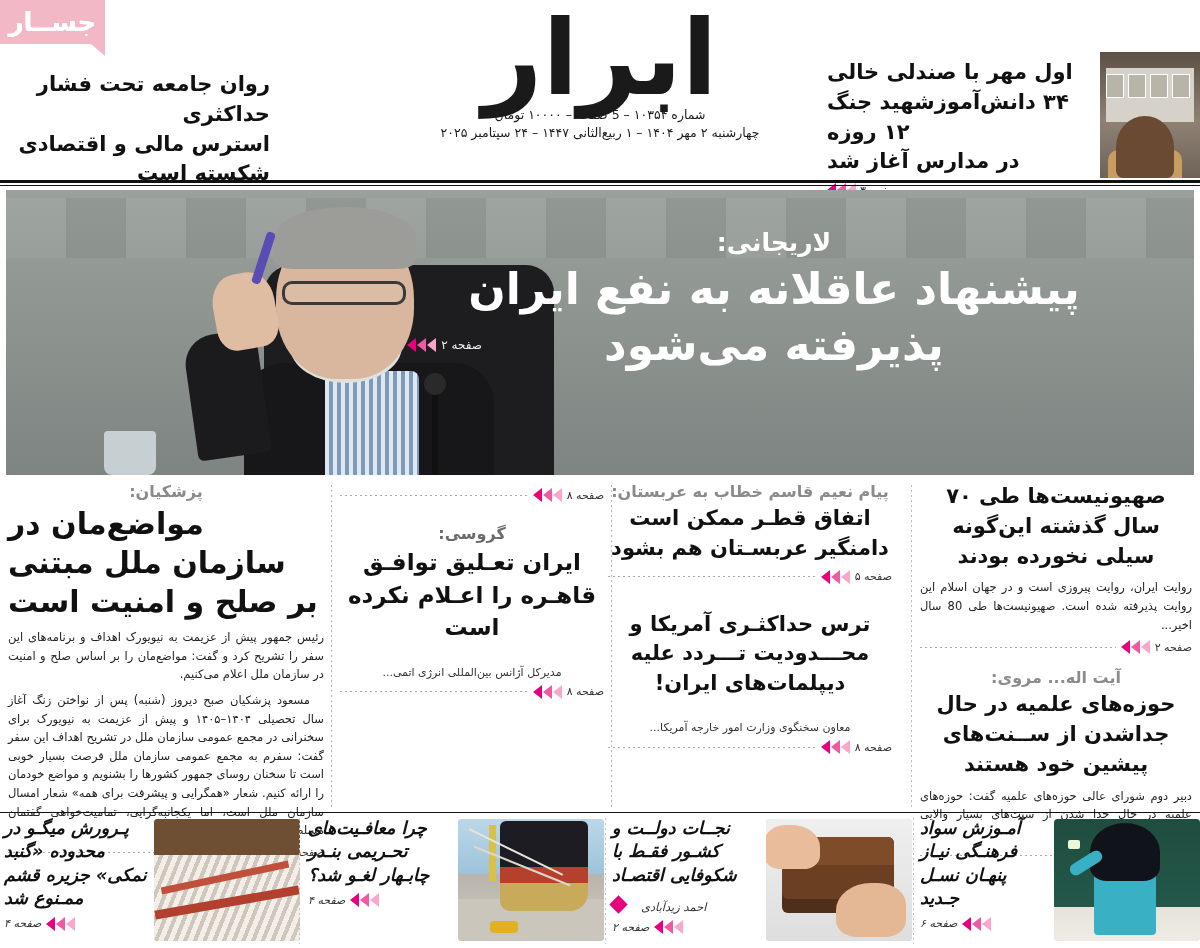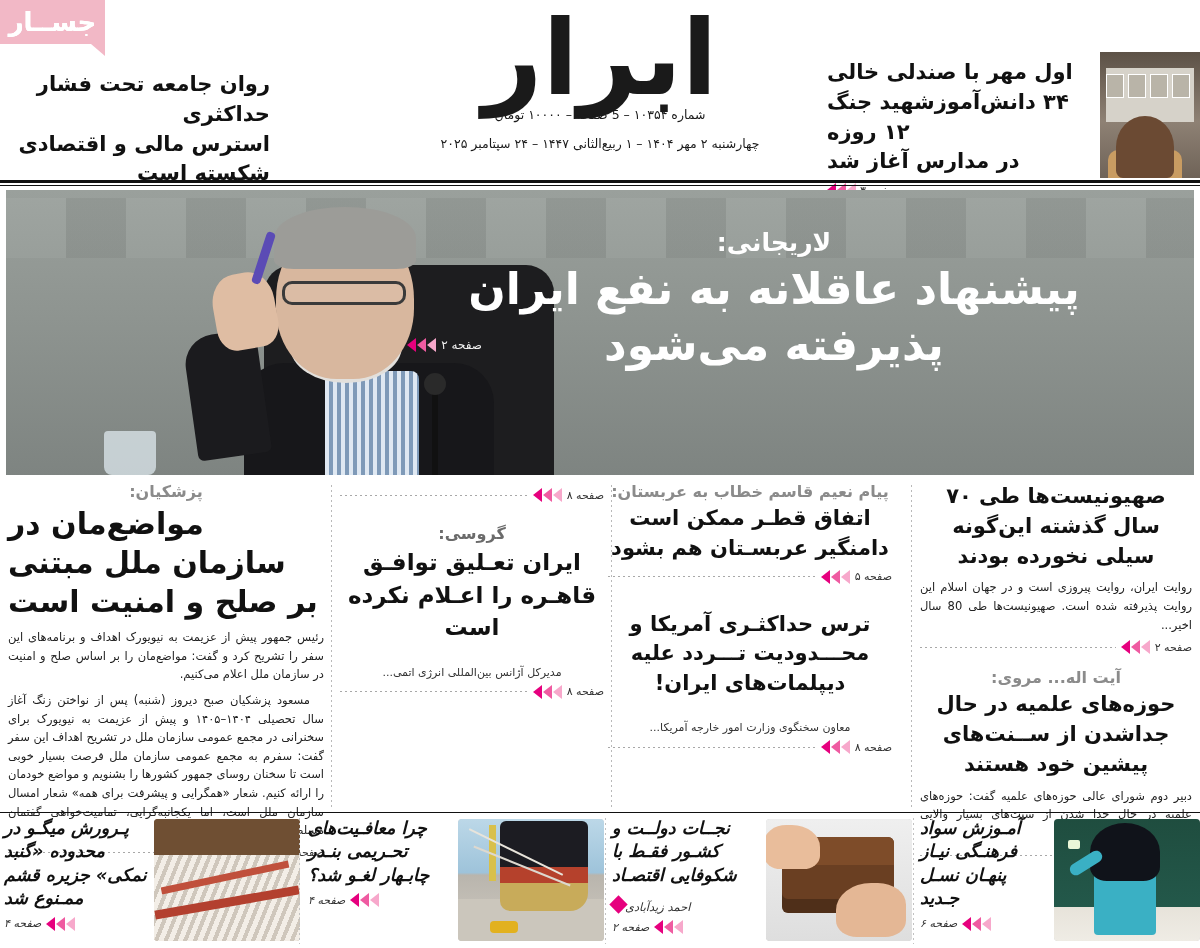--- a/index.html
+++ b/index.html
@@ -49,21 +49,21 @@
   
   .masthead{
     position:absolute; top:4px; right:390px; width:420px; text-align:center;
   }
   .masthead .logo-ar{
     font-size:104px; font-weight:bold; color:#1a1a1a; line-height:1.05;
     font-family:"DejaVu Sans","Liberation Sans",sans-serif;
     letter-spacing:2px;
   }
   .masthead .issueline{ font-size:12.5px; color:#1a1a1a; margin-top:-6px; letter-spacing:0px;}
-  .masthead .dateline{ font-size:12.5px; color:#1a1a1a; margin-top:14px; }
+  .masthead .dateline{ font-size:12.5px; color:#1a1a1a; margin-top:3px; }
 
   
   .teaser-right{
     position:absolute; top:52px; right:0px; width:378px; height:128px;
   }
   .teaser-right .thumb{
     position:absolute; top:0; right:0; width:100px; height:126px; overflow:hidden;
     background:#b9b0a6;
   }
   .teaser-right .ttext{
@@ -123,21 +123,21 @@
   .bthumb{ position:absolute; top:0; width:146px; height:122px; border-radius:4px; overflow:hidden; background:#ccc; }
   .b1 .bthumb{ right:0; }
   .b2 .bthumb{ right:0; }
   .b3 .bthumb{ right:0; }
   .b4 .bthumb{ right:0; }
   .btext{ position:absolute; top:-2px; right:152px; left:4px; text-align:left; }
   .bhl{ font-size:17.5px; font-weight:bold; line-height:1.34; color:#111; text-align:left; letter-spacing:-0.3px; }
   .bauthor{ font-size:11.5px; color:#333; text-align:left; margin-top:6px; }
   .b-pr{ display:flex; align-items:center; gap:5px; justify-content:flex-end; margin-top:6px; font-size:11px; color:#333;}
   .diamond{ width:13px;height:13px;background:#e6007e;transform:rotate(45deg); display:inline-block; }
-  .author-row{ display:flex; align-items:center; gap:0; justify-content:flex-end; margin-top:7px; }
+  .author-row{ display:flex; align-items:center; gap:16px; justify-content:flex-end; margin-top:7px; }
   .bvsep{ position:absolute; top:818px; width:1px; height:126px;
           background:repeating-linear-gradient(to bottom,#c2c2c2 0 2px,transparent 2px 5px); }
 
   
   .ph{ position:absolute; inset:0; }
 
   
   .hero-bg{ position:absolute; inset:0;
     background:
       linear-gradient(180deg,#9aa09c 0%, #8e9490 45%, #7e8481 100%);

